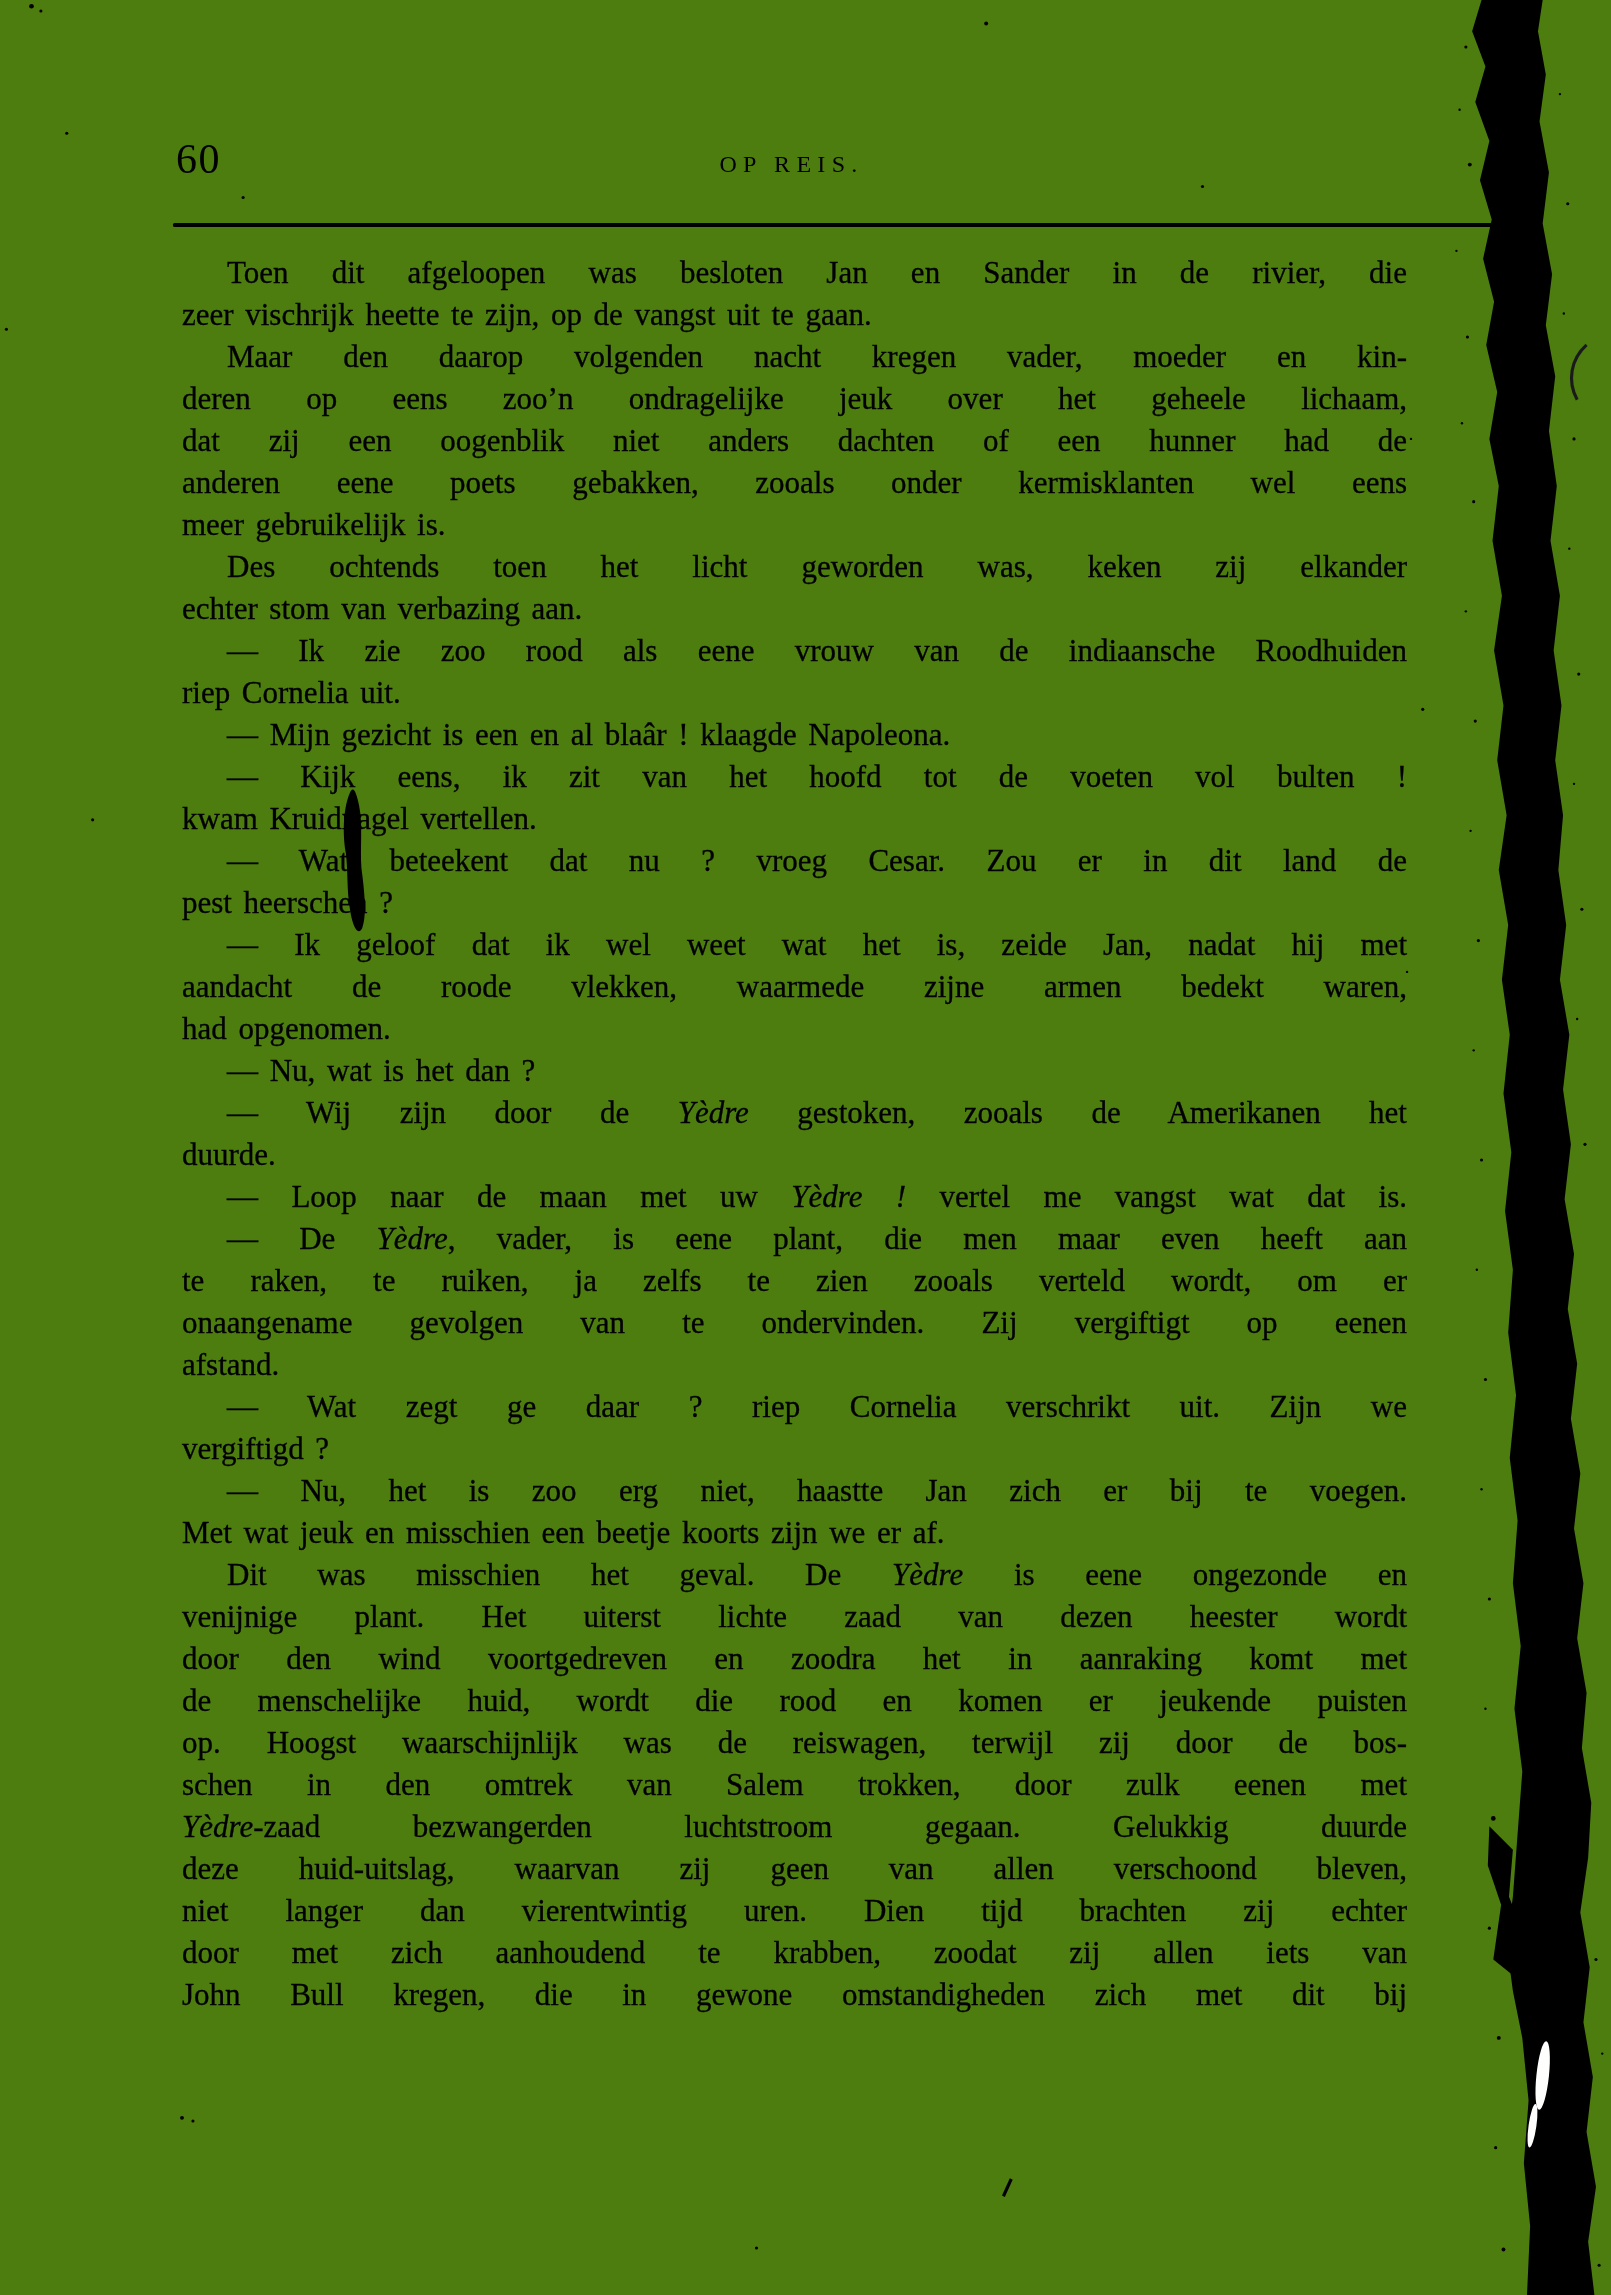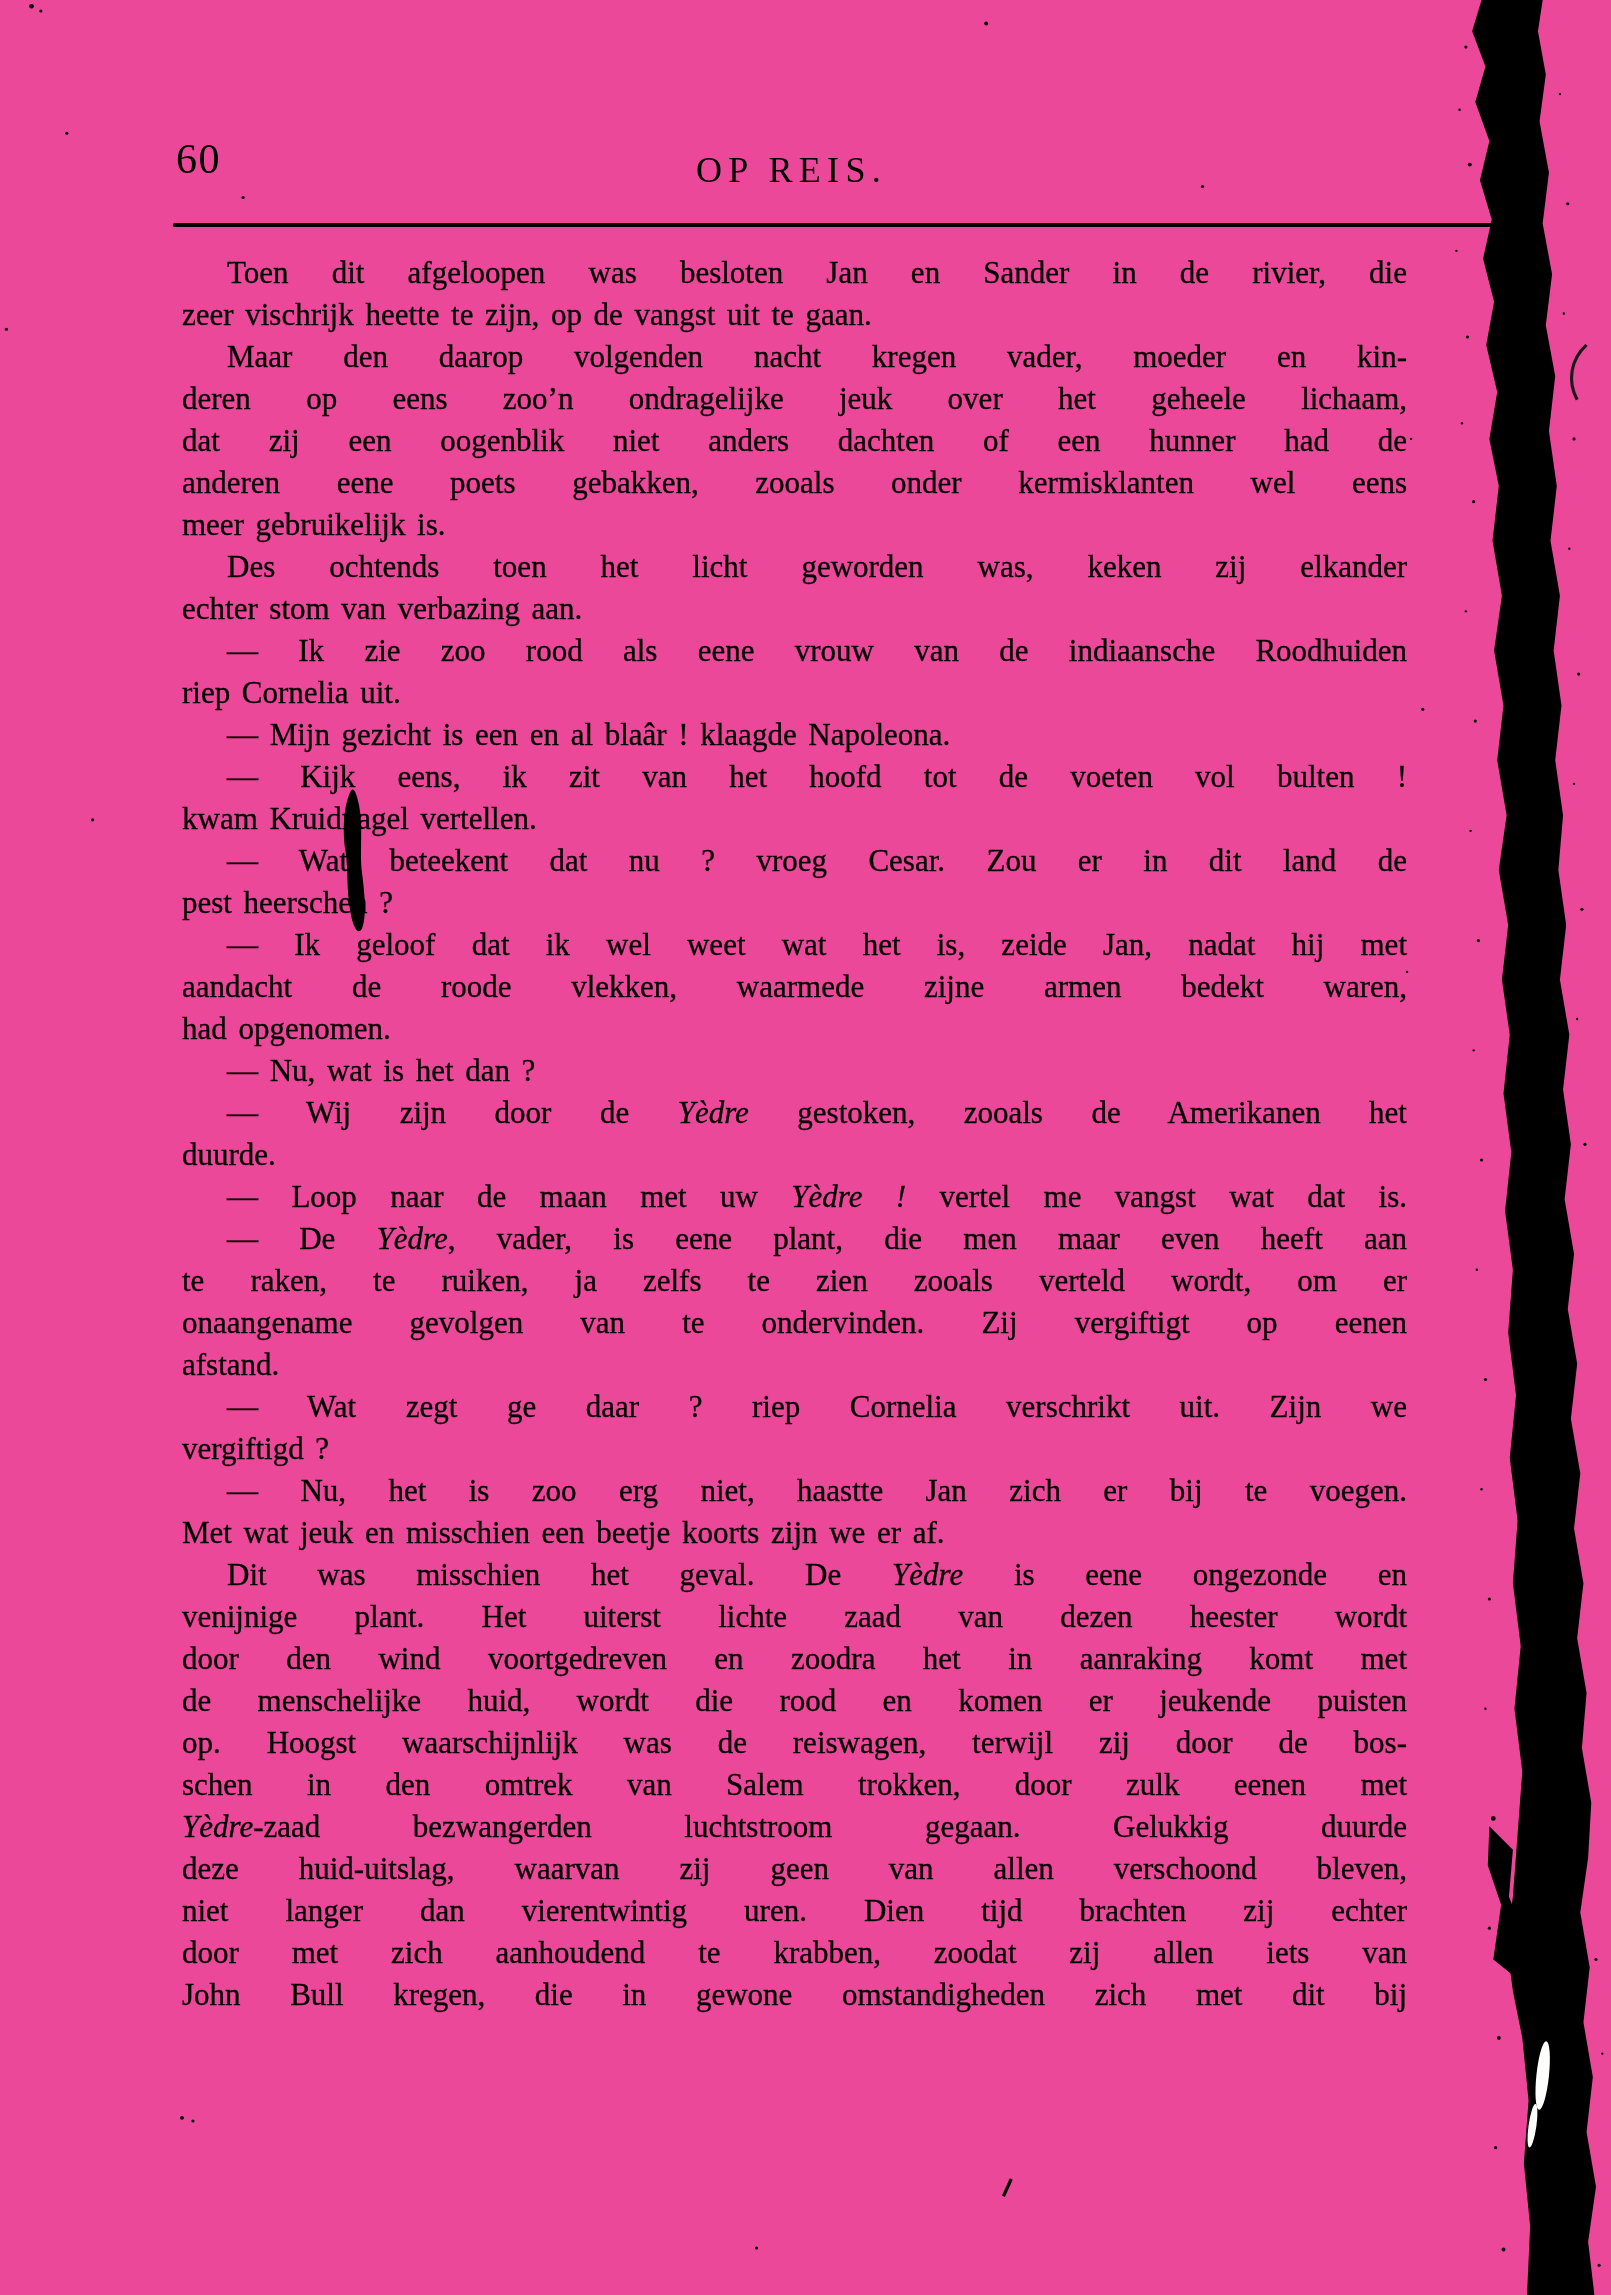--- a/index.html
+++ b/index.html
@@ -1,28 +1,28 @@
 <!DOCTYPE html>
 <html style="font-size:12.5px"><head>
 <meta charset="utf-8">
 <style>
   html,body{margin:0;padding:0;}
   body{
     width:1611px;height:2295px;background:#ffffff;position:relative;
     font-family:"Liberation Serif","DejaVu Serif",serif;color:#000;
     overflow:hidden;
   }
-  .page{position:absolute;inset:0;overflow:hidden;background:#ec4899;}
+  .page{position:absolute;inset:0;overflow:hidden;background:#4d7c0f;}
   .pagenum{
     position:absolute;left:176px;top:138px;font-size:42px;line-height:1;
     letter-spacing:1.6px;font-variant-numeric:oldstyle-nums;
   }
   .runtitle{
     position:absolute;left:179px;top:152px;width:1225px;text-align:center;
-    font-size:36px;letter-spacing:6.3px;line-height:1;
+    font-size:24px;letter-spacing:6.3px;line-height:1;
   }
   .rule{
     position:absolute;left:173px;top:223px;width:1352px;height:3.9px;
     background:#000;border-radius:1.6px;
   }
   .textblock{
     position:absolute;left:182px;top:252px;width:1225px;
     font-size:31px;line-height:42px;word-spacing:3.9px;
     -webkit-text-stroke:0.3px #000;
   }

